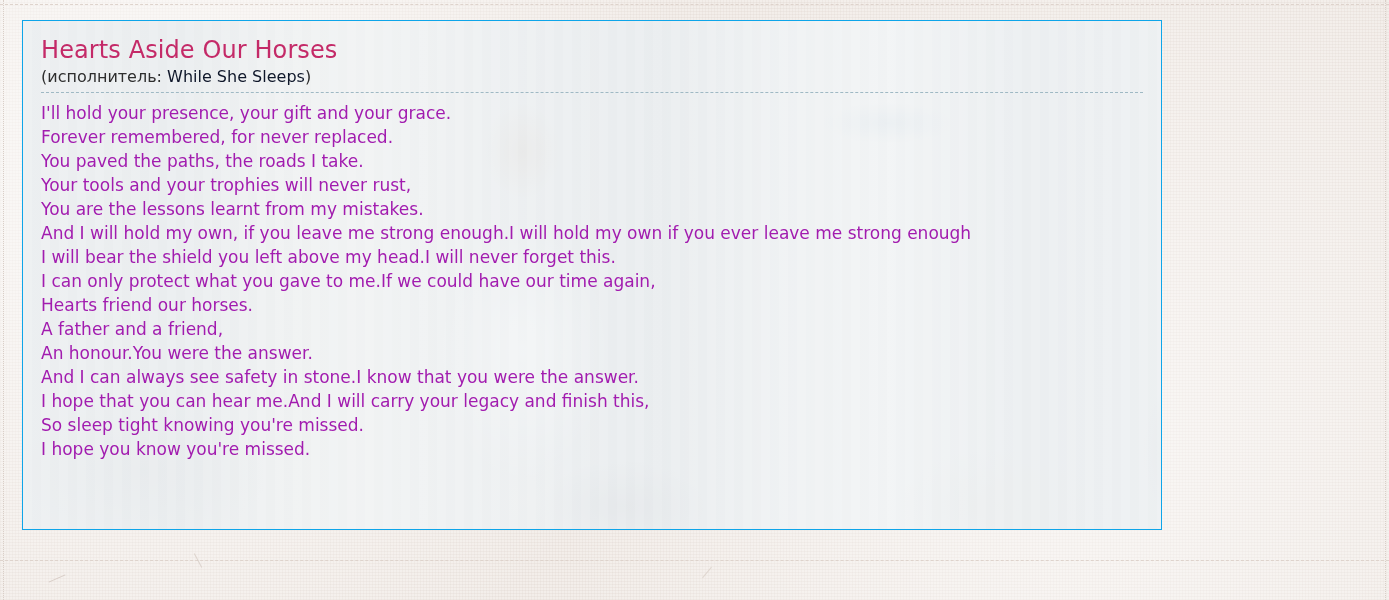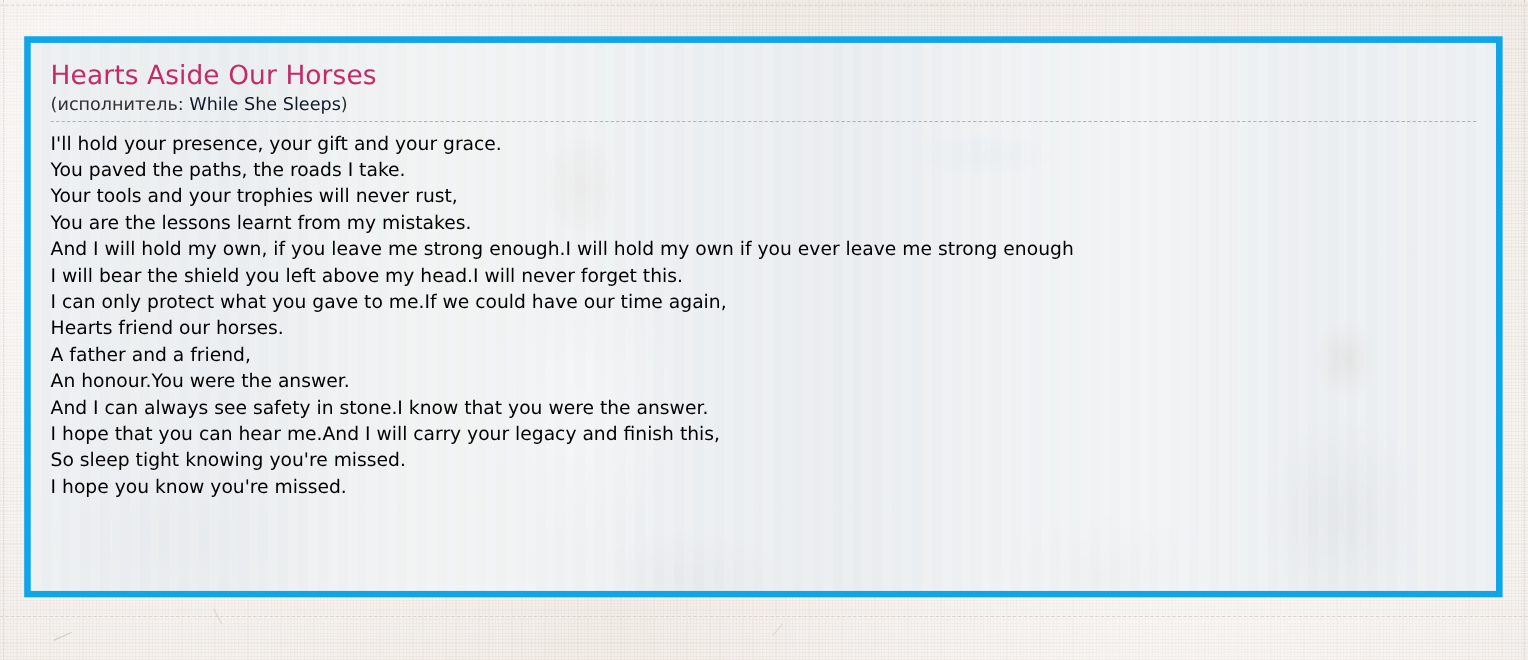--- a/index.html
+++ b/index.html
@@ -75,25 +75,25 @@
     width: 14px; height: 0;
     border-top: 1px solid #d3c8c0;
     transform: rotate(-50deg);
     opacity: .6;
   }
 
   
   .lyric-card {
     position: absolute;
     left: 22px;
-    top: 33px;
-    width: 1344px;
+    top: 20px;
+    width: 1140px;
     height: 510px;
     box-sizing: border-box;
-    border: 6px solid #0ea5e9;
+    border: 1px solid #0ea5e9;
     background-color: #e8eaec;
     overflow: hidden;
   }
 
   
   .card-photo {
     position: absolute;
     inset: 0;
     background-color: #e9ebed;
     background-image:
@@ -203,21 +203,21 @@
   .artist-link {
     color: #0f172a;
     text-decoration: none;
     cursor: pointer;
   }
 
   
   .lyrics {
     font-size: 17px;
     line-height: 24px;
-    color: #000000;
+    color: #a21caf;
     margin: 0;
     padding: 0;
     max-width: 1352px;
   }
   .lyric-line {
     margin: 0;
     padding: 0;
     white-space: normal;
   }
 </style>
@@ -249,20 +249,21 @@
 
     <div class="song-header">
       <h1 class="song-title">Hearts Aside Our Horses</h1>
       <div class="song-byline">
         <span>(исполнитель: </span><a class="artist-link">While She Sleeps</a><span>)</span>
       </div>
     </div>
 
     <div class="lyrics" id="lyrics-body">
         <div class="lyric-line">I'll hold your presence, your gift and your grace.</div>
+        <div class="lyric-line">Forever remembered, for never replaced.</div>
         <div class="lyric-line">You paved the paths, the roads I take.</div>
         <div class="lyric-line">Your tools and your trophies will never rust,</div>
         <div class="lyric-line">You are the lessons learnt from my mistakes.</div>
         <div class="lyric-line">And I will hold my own, if you leave me strong enough.I will hold my own if you ever leave me strong enough</div>
         <div class="lyric-line">I will bear the shield you left above my head.I will never forget this.</div>
         <div class="lyric-line">I can only protect what you gave to me.If we could have our time again,</div>
         <div class="lyric-line">Hearts friend our horses.</div>
         <div class="lyric-line">A father and a friend,</div>
         <div class="lyric-line">An honour.You were the answer.</div>
         <div class="lyric-line">And I can always see safety in stone.I know that you were the answer.</div>

